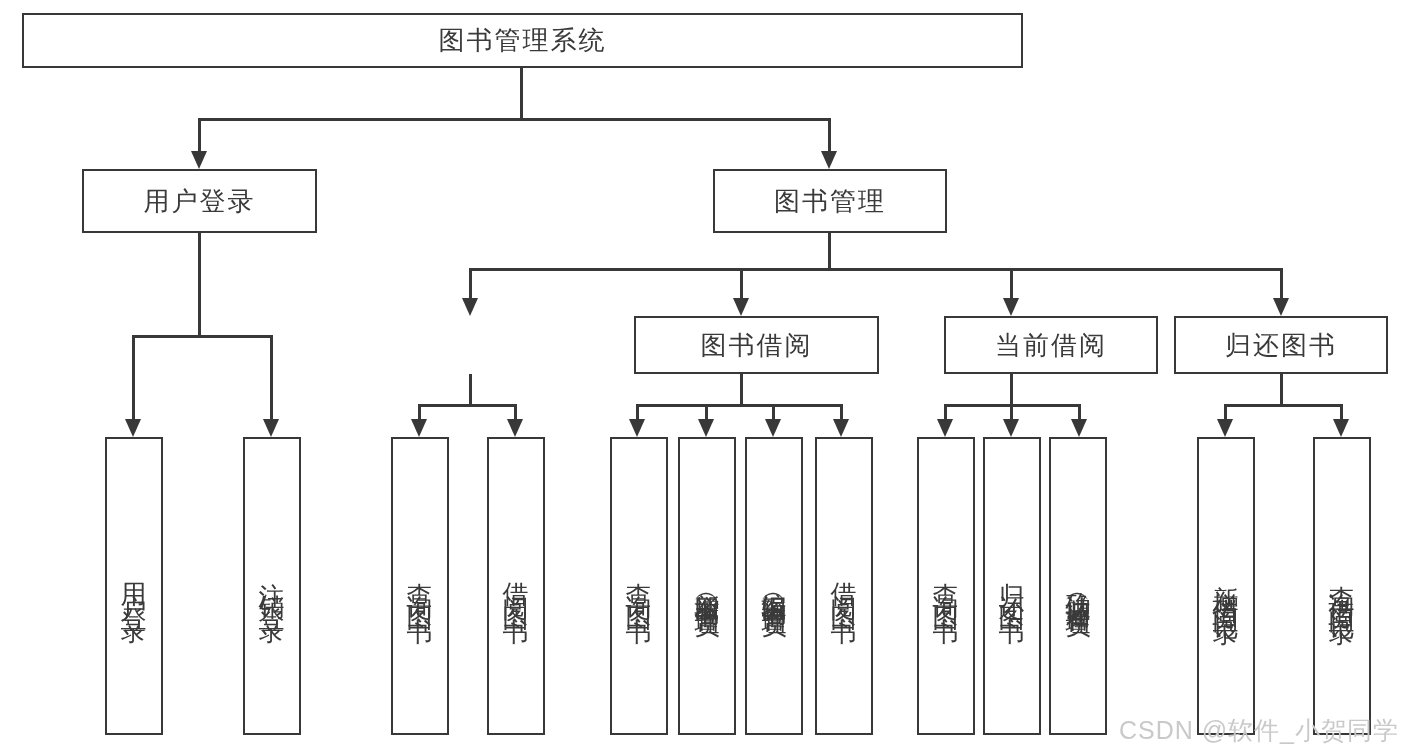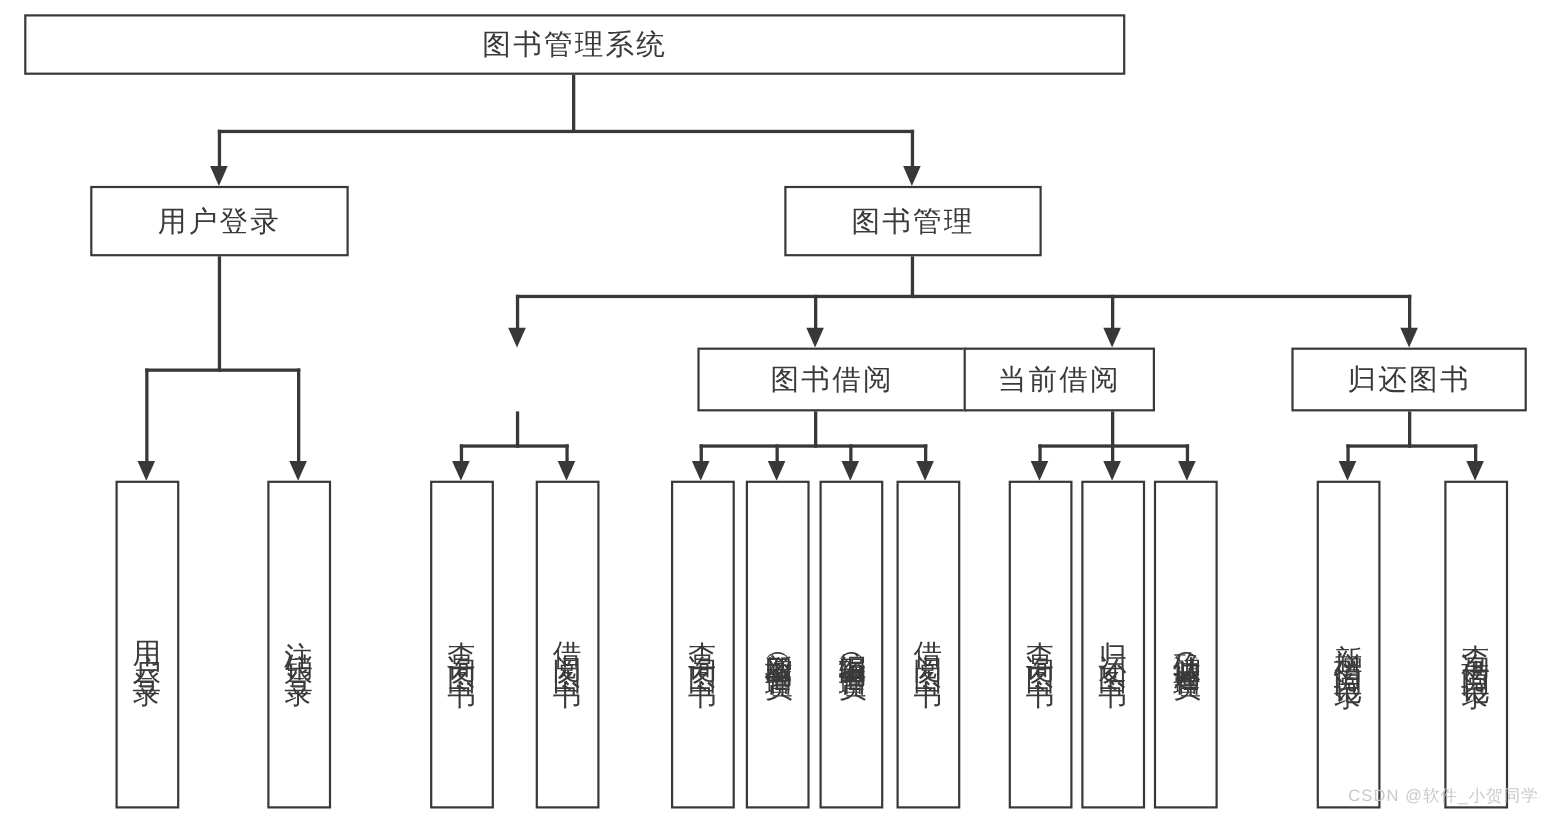--- a/index.html
+++ b/index.html
@@ -39,21 +39,21 @@
   
   .v{position:absolute;width:3px;background:var(--line);}
   .h{position:absolute;height:3px;background:var(--line);}
   .ah{
     position:absolute;width:0;height:0;
     border-left:8px solid transparent;border-right:8px solid transparent;
     border-top:18px solid var(--line);
   }
   .watermark{
     position:absolute;right:6px;top:714px;
-    font-size:15px;letter-spacing:1px;color:var(--watermark);
+    font-size:25px;letter-spacing:1px;color:var(--watermark);
     white-space:nowrap;
   }
 </style>
 </head>
 <body>
 
 <div class="canvas">
 
   <div class="hbox" style="left:22px;top:13px;width:1001px;height:55px;">
     <span>图书管理系统</span>
@@ -87,21 +87,21 @@
   <div class="v" style="left:740px;top:268px;height:32px;"></div>
   <div class="ah" style="left:733px;top:298px;"></div>
   <div class="v" style="left:1010px;top:268px;height:32px;"></div>
   <div class="ah" style="left:1003px;top:298px;"></div>
   <div class="v" style="left:1280px;top:268px;height:32px;"></div>
   <div class="ah" style="left:1273px;top:298px;"></div>
 
   <div class="hbox" style="left:634px;top:316px;width:245px;height:58px;">
     <span>图书借阅</span>
   </div>
-  <div class="hbox" style="left:876px;top:316px;width:174px;height:58px;">
+  <div class="hbox" style="left:944px;top:316px;width:214px;height:58px;">
     <span>当前借阅</span>
   </div>
   <div class="hbox" style="left:1174px;top:316px;width:214px;height:58px;">
     <span>归还图书</span>
   </div>
 
   <div class="v" style="left:469px;top:374px;height:33px;"></div>
   <div class="h" style="left:418px;top:404px;width:99px;"></div>
   <div class="v" style="left:418px;top:404px;height:17px;"></div>
   <div class="ah" style="left:411px;top:419px;"></div>

